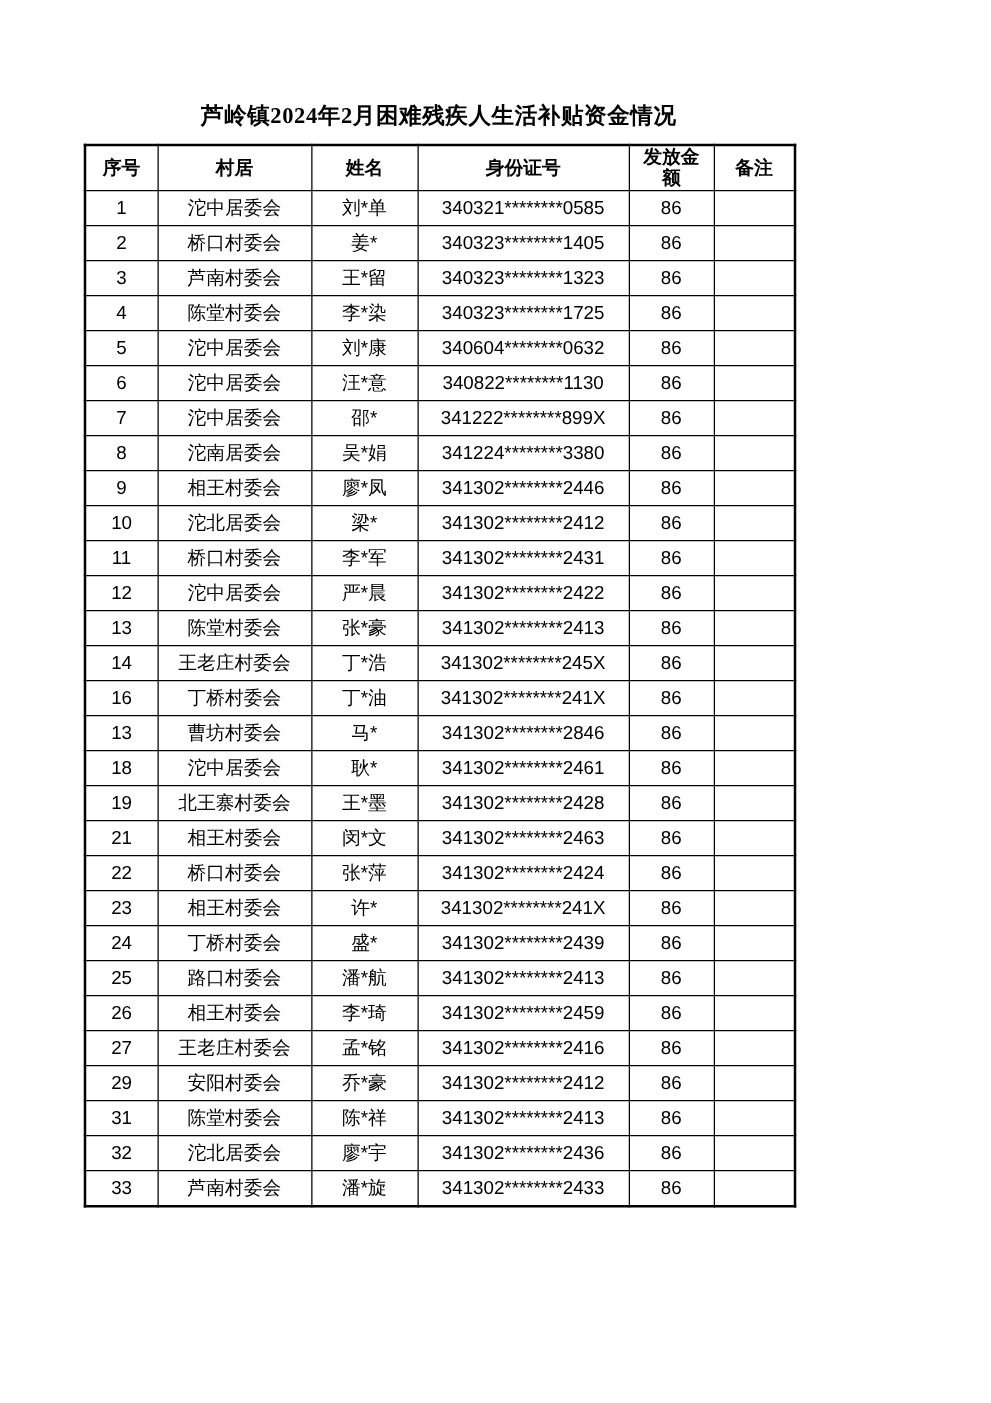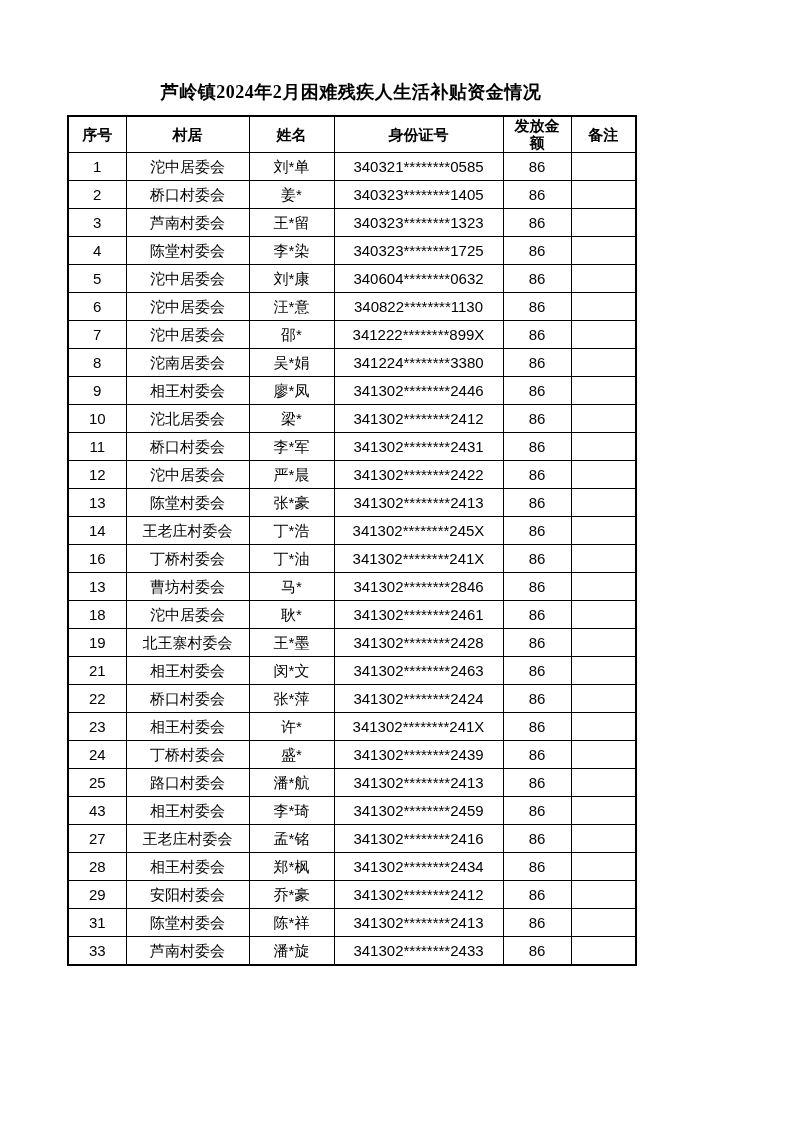--- a/index.html
+++ b/index.html
@@ -268,60 +268,60 @@
   </tr>
       <tr>
     <td>25</td>
     <td>路口村委会</td>
     <td>潘*航</td>
     <td>341302********2413</td>
     <td>86</td>
     <td></td>
   </tr>
       <tr>
-    <td>43</td>
+    <td>26</td>
     <td>相王村委会</td>
     <td>李*琦</td>
     <td>341302********2459</td>
     <td>86</td>
     <td></td>
   </tr>
       <tr>
     <td>27</td>
     <td>王老庄村委会</td>
     <td>孟*铭</td>
     <td>341302********2416</td>
     <td>86</td>
     <td></td>
   </tr>
       <tr>
-    <td>28</td>
-    <td>相王村委会</td>
-    <td>郑*枫</td>
-    <td>341302********2434</td>
-    <td>86</td>
-    <td></td>
-  </tr>
-      <tr>
     <td>29</td>
     <td>安阳村委会</td>
     <td>乔*豪</td>
     <td>341302********2412</td>
     <td>86</td>
     <td></td>
   </tr>
       <tr>
     <td>31</td>
     <td>陈堂村委会</td>
     <td>陈*祥</td>
     <td>341302********2413</td>
     <td>86</td>
     <td></td>
   </tr>
       <tr>
+    <td>32</td>
+    <td>沱北居委会</td>
+    <td>廖*宇</td>
+    <td>341302********2436</td>
+    <td>86</td>
+    <td></td>
+  </tr>
+      <tr>
     <td>33</td>
     <td>芦南村委会</td>
     <td>潘*旋</td>
     <td>341302********2433</td>
     <td>86</td>
     <td></td>
   </tr>
     </tbody>
 </table>
 

